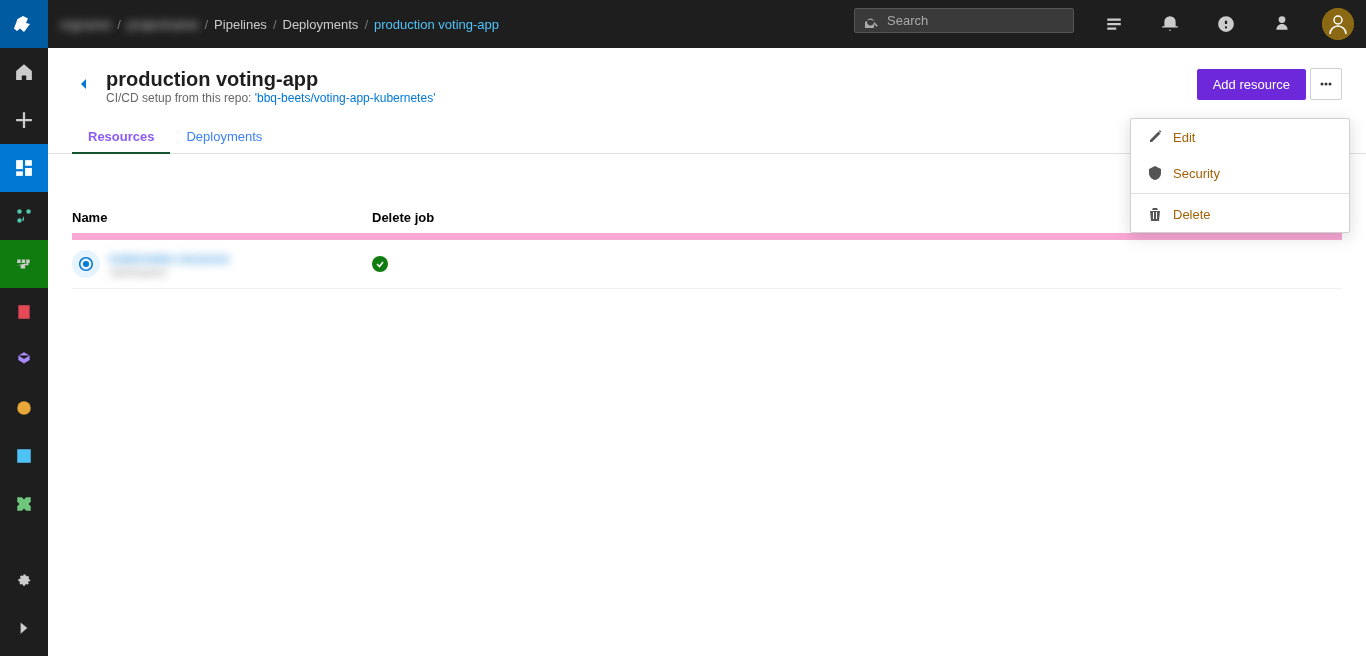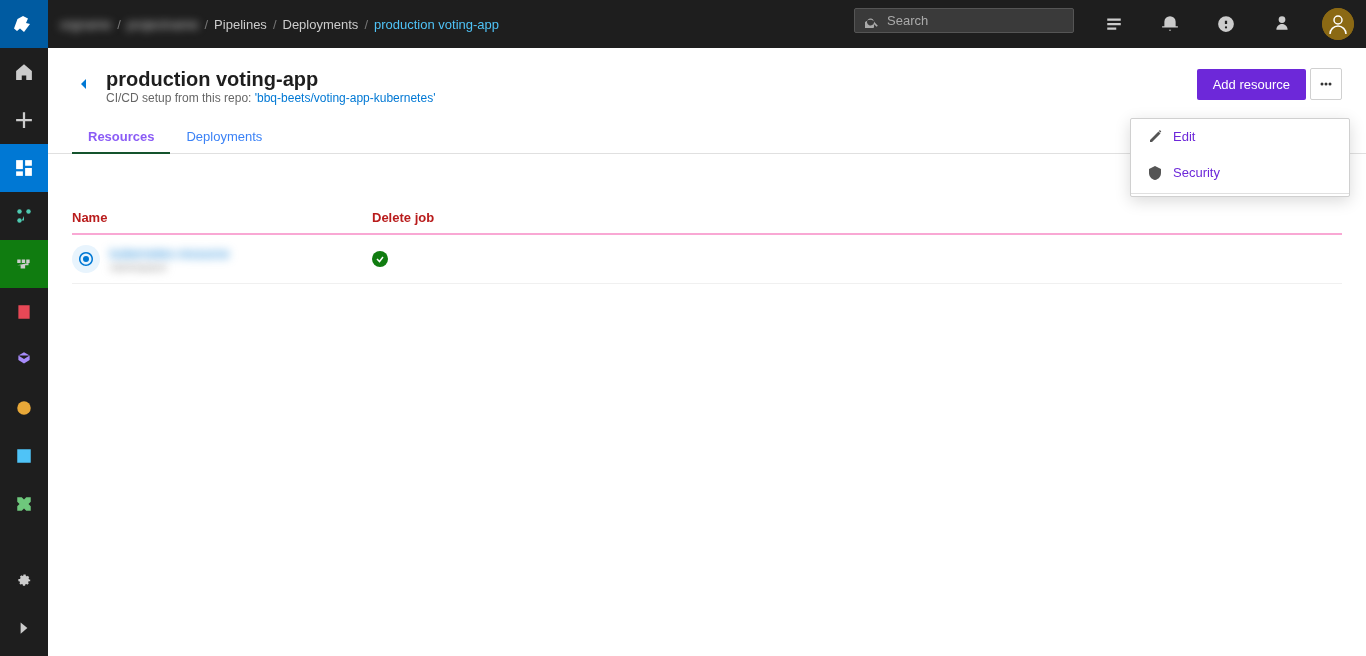--- a/index.html
+++ b/index.html
@@ -209,22 +209,22 @@
 
     
     .table-area {
       padding: 0 24px;
       margin-top: 16px;
     }
     .table-header {
       display: grid;
       grid-template-columns: 300px 1fr;
       padding: 8px 0;
-      border-bottom: 2px solid #f9a8d4;
-      color: #b91c1c;
+      border-bottom: 7px solid #f9a8d4;
+      color: #000000;
       font-size: 13px;
       font-weight: 600;
       margin-top: 48px;
     }
     .table-row-item {
       display: grid;
       grid-template-columns: 300px 1fr;
       padding: 10px 0;
       border-bottom: 1px solid #f0f0f0;
       align-items: center;
@@ -282,26 +282,26 @@
       right: 16px;
       background: white;
       border: 1px solid #d0d0d0;
       border-radius: 2px;
       box-shadow: 0 4px 16px rgba(0,0,0,0.15);
       width: 220px;
       z-index: 100;
     }
     .menu-item {
       display: flex;
-      align-items: flex-start;
+      align-items: center;
       gap: 10px;
       padding: 10px 16px;
       cursor: pointer;
       font-size: 13px;
-      color: #6d28d9;
+      color: #a16207;
     }
     .menu-item svg { width: 16px; height: 16px; fill: #555; flex-shrink: 0; }
     .menu-item.highlighted {
       background: #fff;
       outline: 2px solid #d73025;
       outline-offset: -2px;
     }
     .menu-divider { border: none; border-top: 1px solid #e0e0e0; margin: 2px 0; }
   </style>
 </head>
@@ -500,14 +500,20 @@
         </svg>
       <span>Edit</span>
     </div>
     <div class="menu-item">
       <svg viewBox="0 0 16 16">
           <path d="M8 1L2 4v4c0 3.3 2.5 6.4 6 7 3.5-.6 6-3.7 6-7V4L8 1z"></path>
         </svg>
       <span>Security</span>
     </div>
     <hr class="menu-divider">
+    <div class="menu-item">
+      <svg viewBox="0 0 16 16">
+          <path d="M6 2h4l1 2H5L6 2zM2 4h12v1H3l1 10h8l1-10H14V4H2zm4 2h1v7H6zm3 0h1v7H9z"></path>
+        </svg>
+      <span>Delete</span>
+    </div>
   </div>
 </div>
 
 </body></html>

